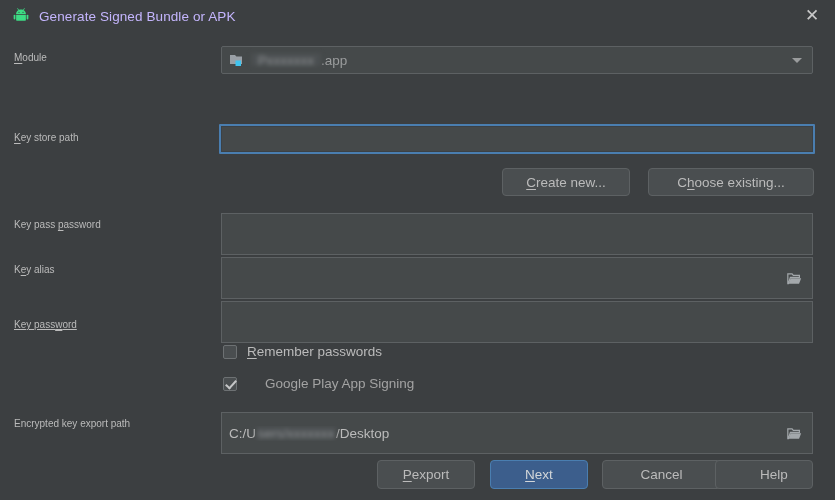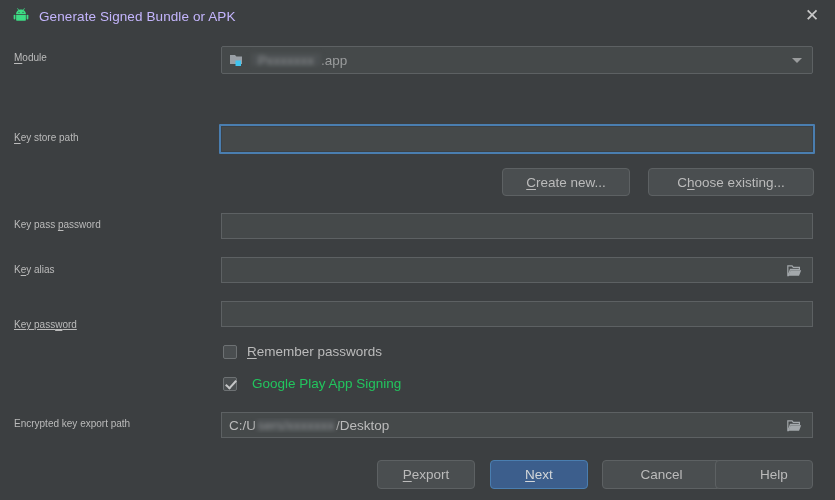--- a/index.html
+++ b/index.html
@@ -67,21 +67,21 @@
   }
   .mn { text-decoration: underline; text-underline-offset: 2px; }
 
   .field {
     position: absolute;
     left: 221px;
     width: 592px;
     box-sizing: border-box;
     background: #45494a;
     border: 1px solid #5d6163;
-    height: 26px;
+    height: 42px;
     display: flex;
     align-items: center;
     font-size: 13.5px;
     color: #bbbbbb;
   }
   .field .value {
     padding-left: 7px;
     white-space: nowrap;
     overflow: hidden;
   }
@@ -190,22 +190,22 @@
   .checkbox.checked::after {
     content: "";
     position: absolute;
     left: 4px; top: 0px;
     width: 4px; height: 9px;
     border: solid #c5c6c7;
     border-width: 0 2px 2px 0;
     transform: rotate(42deg);
   }
   .link {
-    color: #22c55e;
-    margin-left: 5px;
+    color: #a3a3a3;
+    margin-left: 18px;
     white-space: nowrap;
     cursor: default;
   }
 
   
   .bbtn {
     position: absolute;
     top: 460px;
     height: 29px;
     box-sizing: border-box;

